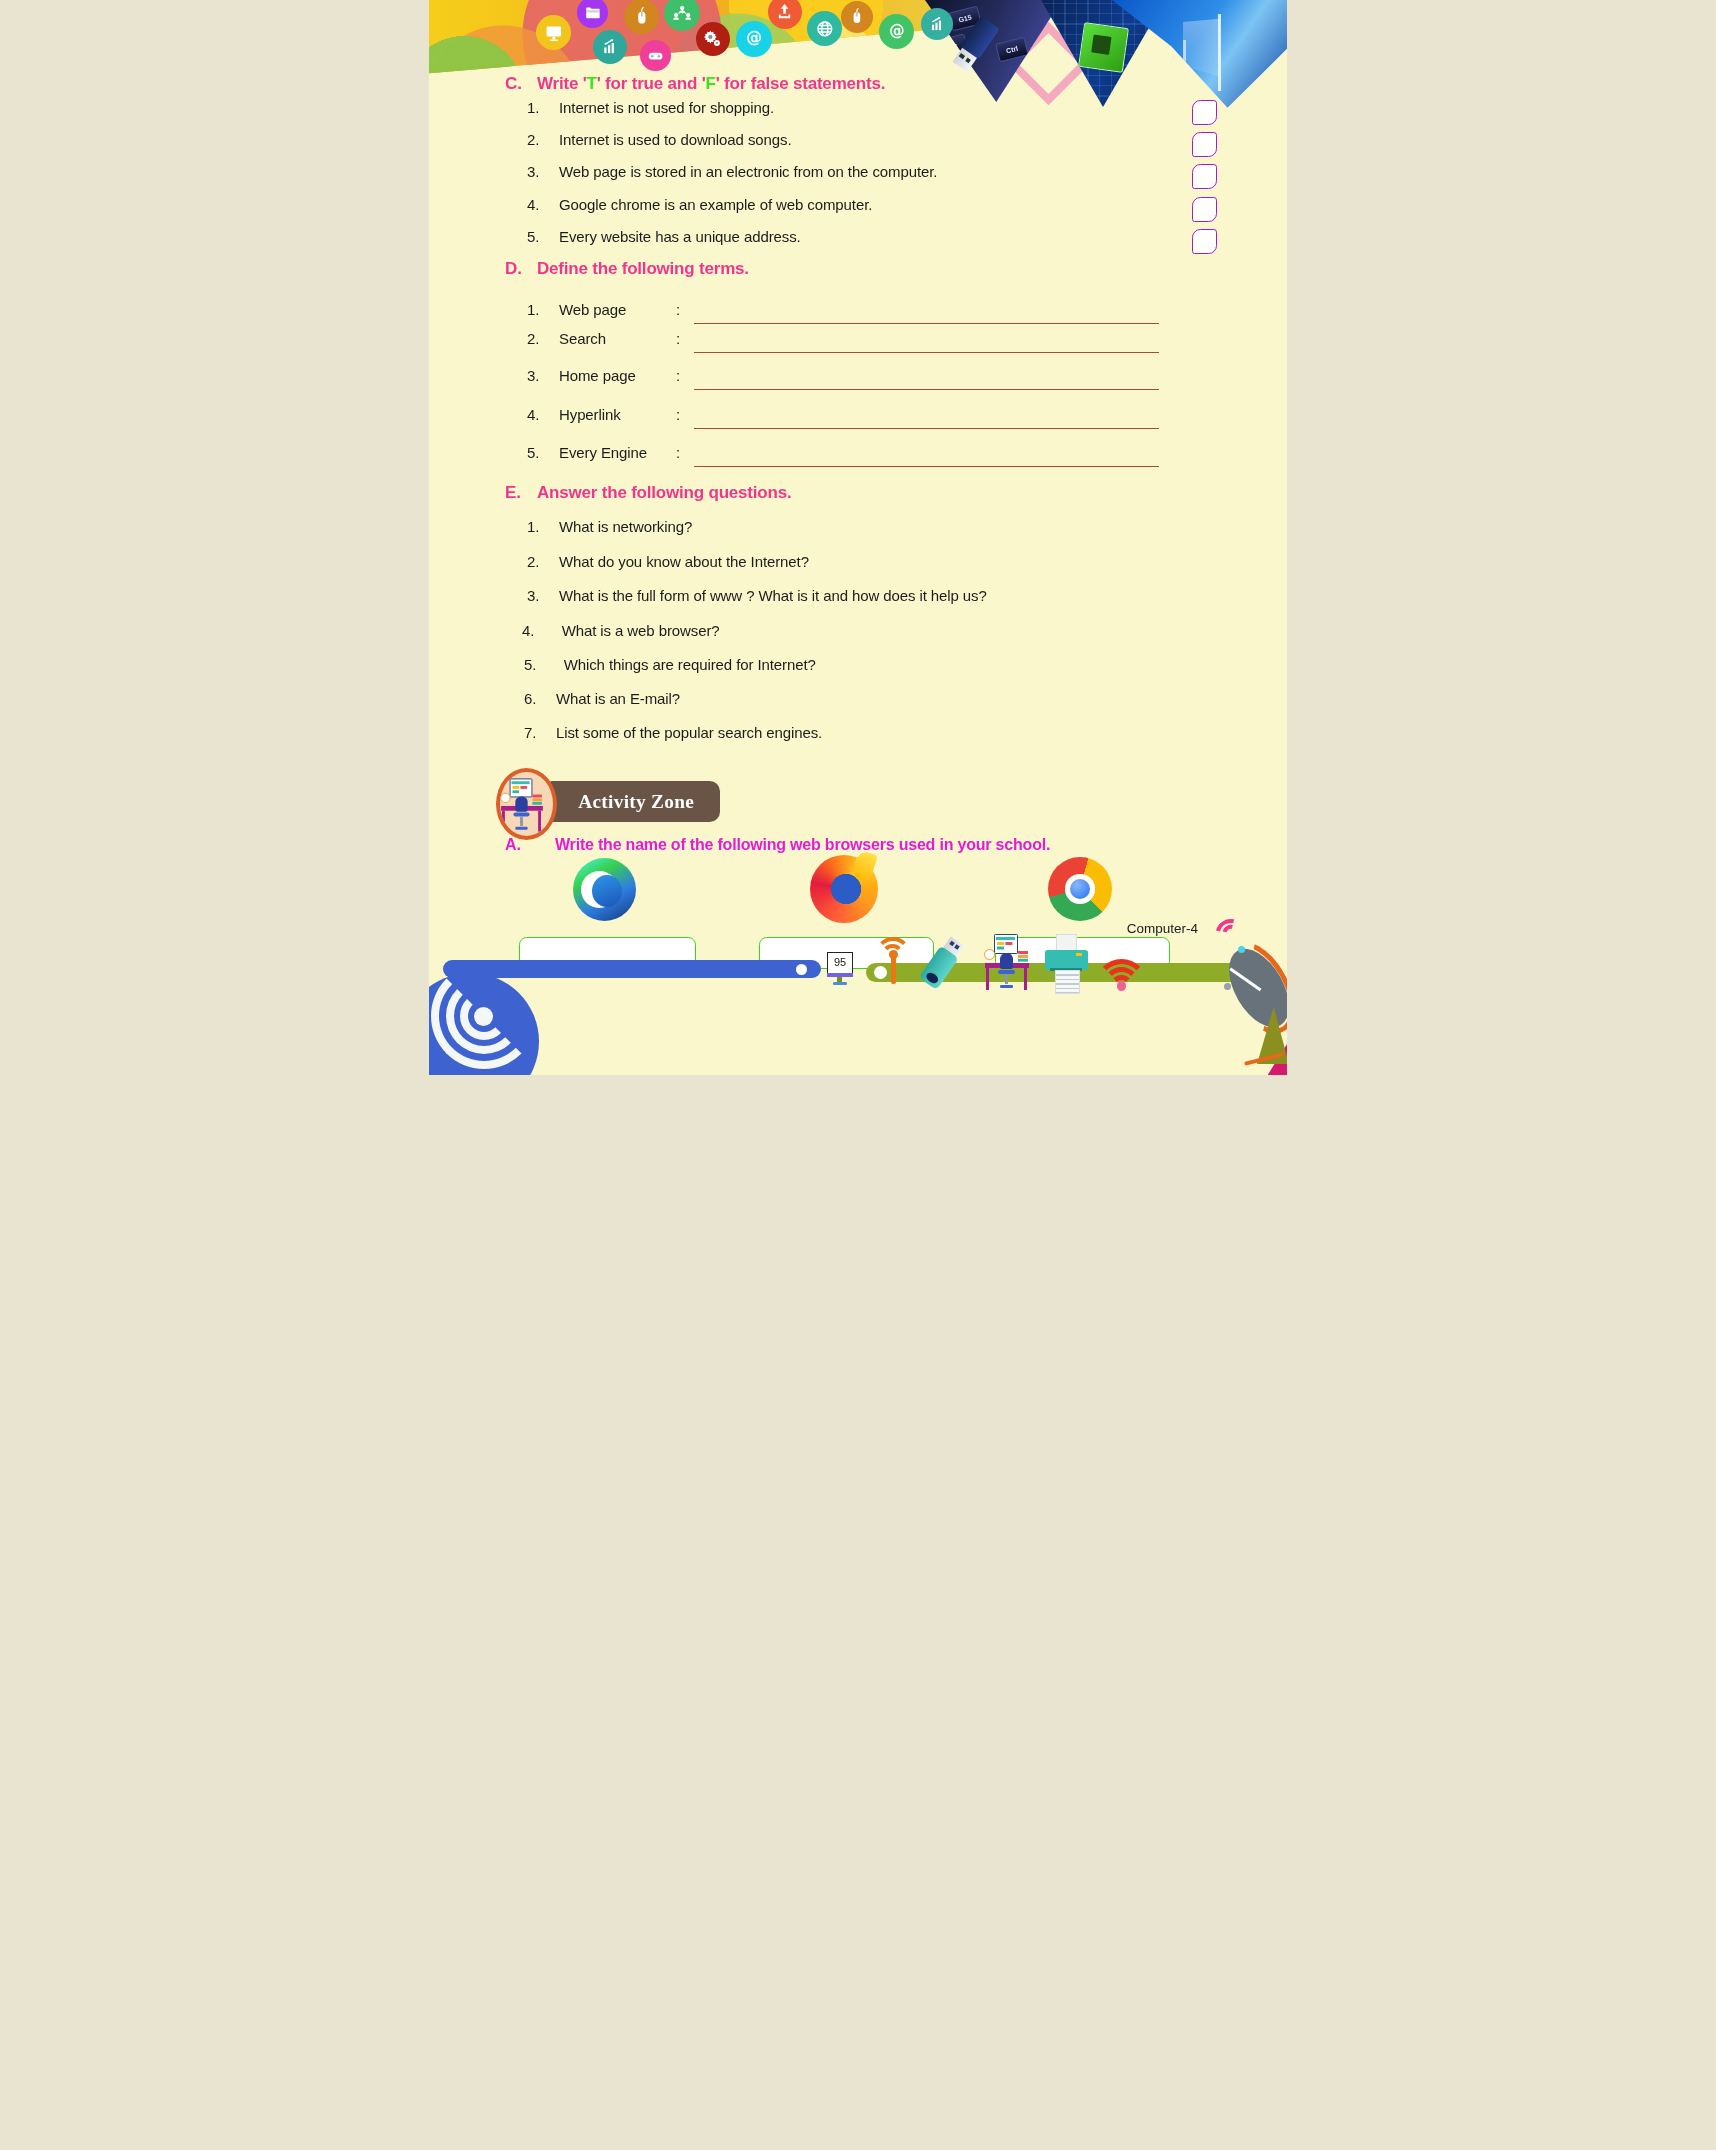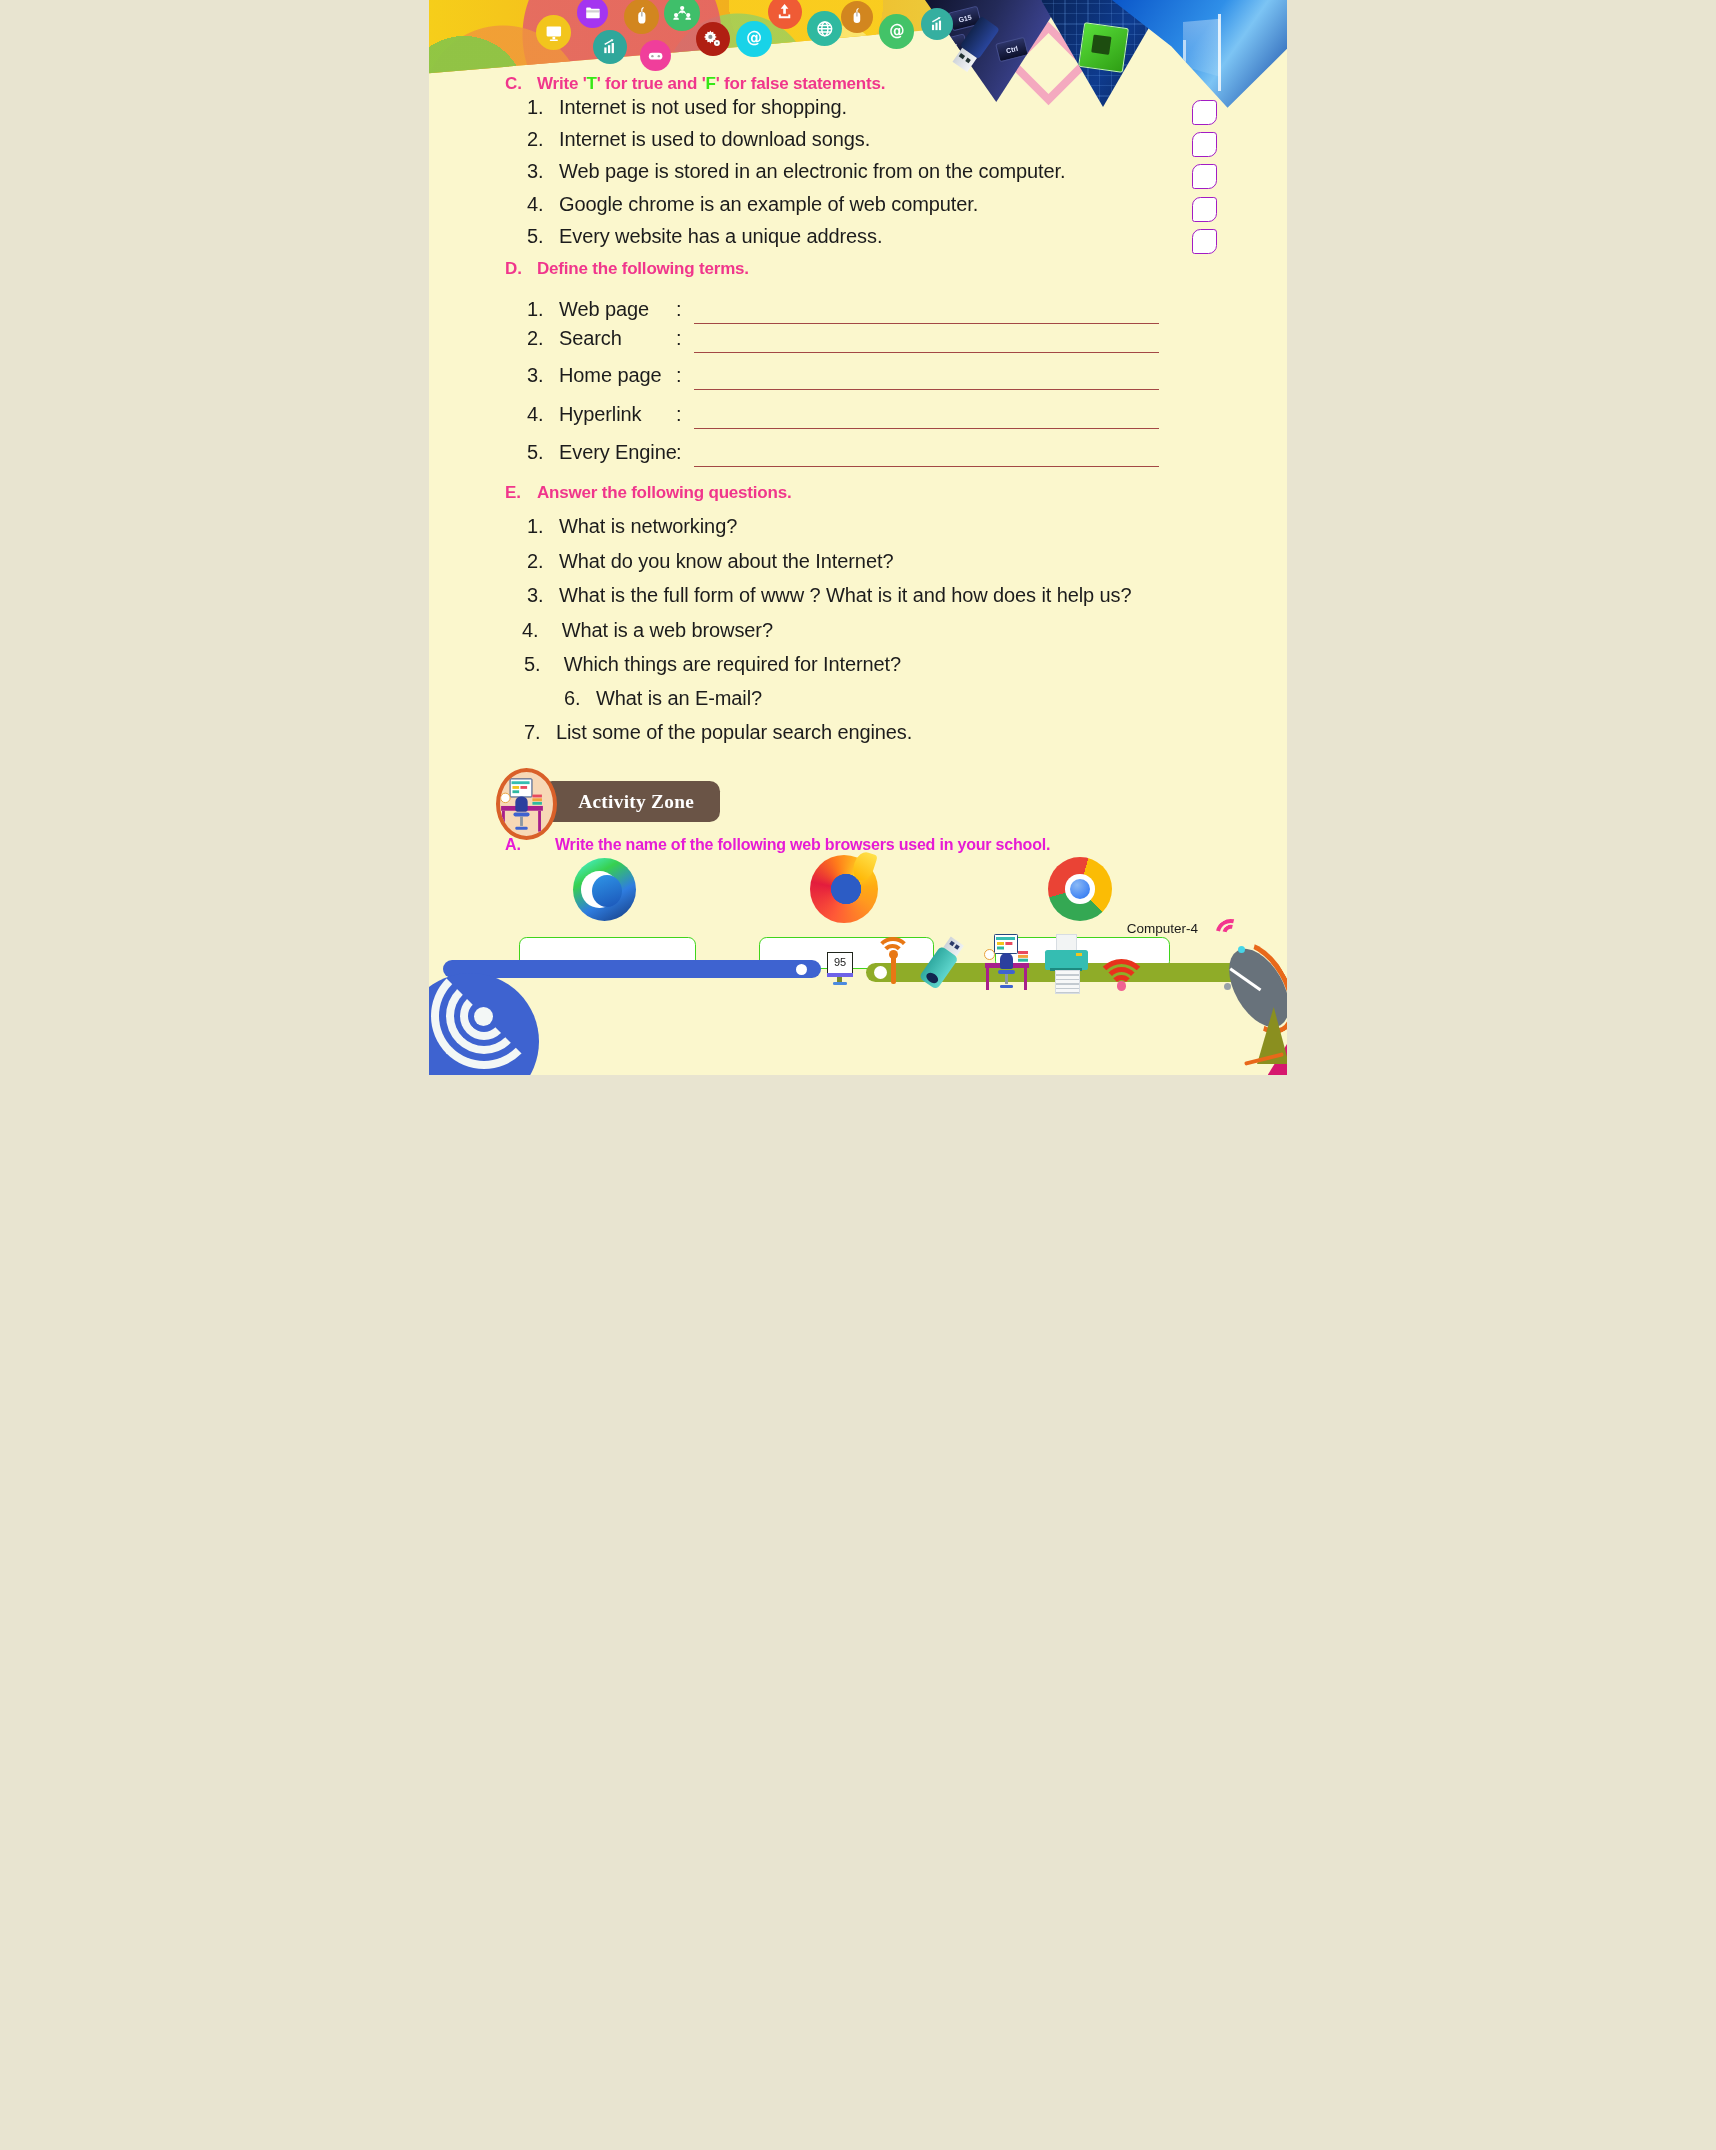--- a/index.html
+++ b/index.html
@@ -46,21 +46,21 @@
   .usb{position:absolute;left:533px;top:17px;width:23px;height:59px;transform:rotate(35deg);z-index:6;}
   .usb .body{position:absolute;left:0;top:0;width:23px;height:37px;background:linear-gradient(90deg,#12254F,#29459c);
       border-radius:3.9px;}
   .usb .conn{position:absolute;left:2.6px;top:37px;width:18px;height:17px;background:linear-gradient(90deg,#cfd4da,#f2f4f6);}
   .usb .conn i{position:absolute;top:4.5px;width:4.5px;height:4.5px;background:#233;display:block;}
   
   .sec-head{position:absolute;font-weight:bold;font-size:17px;color:var(--heading-pink,#F0368C);
       letter-spacing:-0.2px;white-space:nowrap;}
   .sec-letter{position:absolute;font-weight:bold;font-size:17px;color:var(--heading-pink,#F0368C);}
   .tf{color:var(--tf-green,#35E815);}
-  .row{position:absolute;left:98px;width:651px;font-size:20px;letter-spacing:-0.1px;line-height:19.3px;white-space:nowrap;}
+  .row{position:absolute;left:98px;width:651px;font-size:15px;letter-spacing:-0.1px;line-height:19.3px;white-space:nowrap;}
   .num{display:inline-block;width:32px;}
   .checkbox{position:absolute;left:763px;width:24.5px;height:24.5px;background:#fff;
       border:1.9px solid var(--checkbox-purple,#A21CC4);border-radius:8.4px 3.2px 8.4px 2.6px;box-sizing:border-box;}
   .d-row .term{display:inline-block;width:117px;}
   .d-row .colon{display:inline-block;width:17px;}
   .dline{position:absolute;left:167px;top:2.6px;width:465px;height:20.6px;
       border-bottom:1.9px solid var(--define-line-maroon,#A34845);}
   .indent{padding-left:7.7px;}
   
   .banner{position:absolute;left:113px;top:781px;width:178px;height:41px;background:var(--banner-brown,#6A5446);
@@ -324,21 +324,21 @@
   <div class="row d-row" style="top:443px;height:28px;"><span class="num">5.</span><span class="term">Every Engine</span><span class="colon">:</span><span class="dline"></span></div>
 
   <div class="sec-letter" style="left:76px;top:483px;">E.</div>
   <div class="sec-head" style="left:108px;top:483px;">Answer the following questions.</div>
 
   <div class="row" style="top:517px;"><span class="num">1.</span><span>What is networking?</span></div>
   <div class="row" style="top:552px;"><span class="num">2.</span><span>What do you know about the Internet?</span></div>
   <div class="row" style="top:586px;"><span class="num">3.</span><span>What is the full form of www ? What is it and how does it help us?</span></div>
   <div class="row" style="top:621px;left:93px;"><span class="num">4.</span><span class="indent">What is a web browser?</span></div>
   <div class="row" style="top:655px;left:95px;"><span class="num">5.</span><span class="indent">Which things are required for Internet?</span></div>
-  <div class="row" style="top:689px;left:95px;margin-left:40px;"><span class="num">6.</span><span>What is an E-mail?</span></div>
+  <div class="row" style="top:689px;left:95px;"><span class="num">6.</span><span>What is an E-mail?</span></div>
   <div class="row" style="top:723px;left:95px;"><span class="num">7.</span><span>List some of the popular search engines.</span></div>
 
   <div class="banner">
     <span>Activity Zone</span>
   </div>
   <div class="badge">
     <div class="scene" style="transform:scale(0.95);margin:3.9px 0 0 -0.6px;">
       <i class="sc-mon"></i>
       <i class="sc-clock"></i>
       <i class="sc-books"></i>

